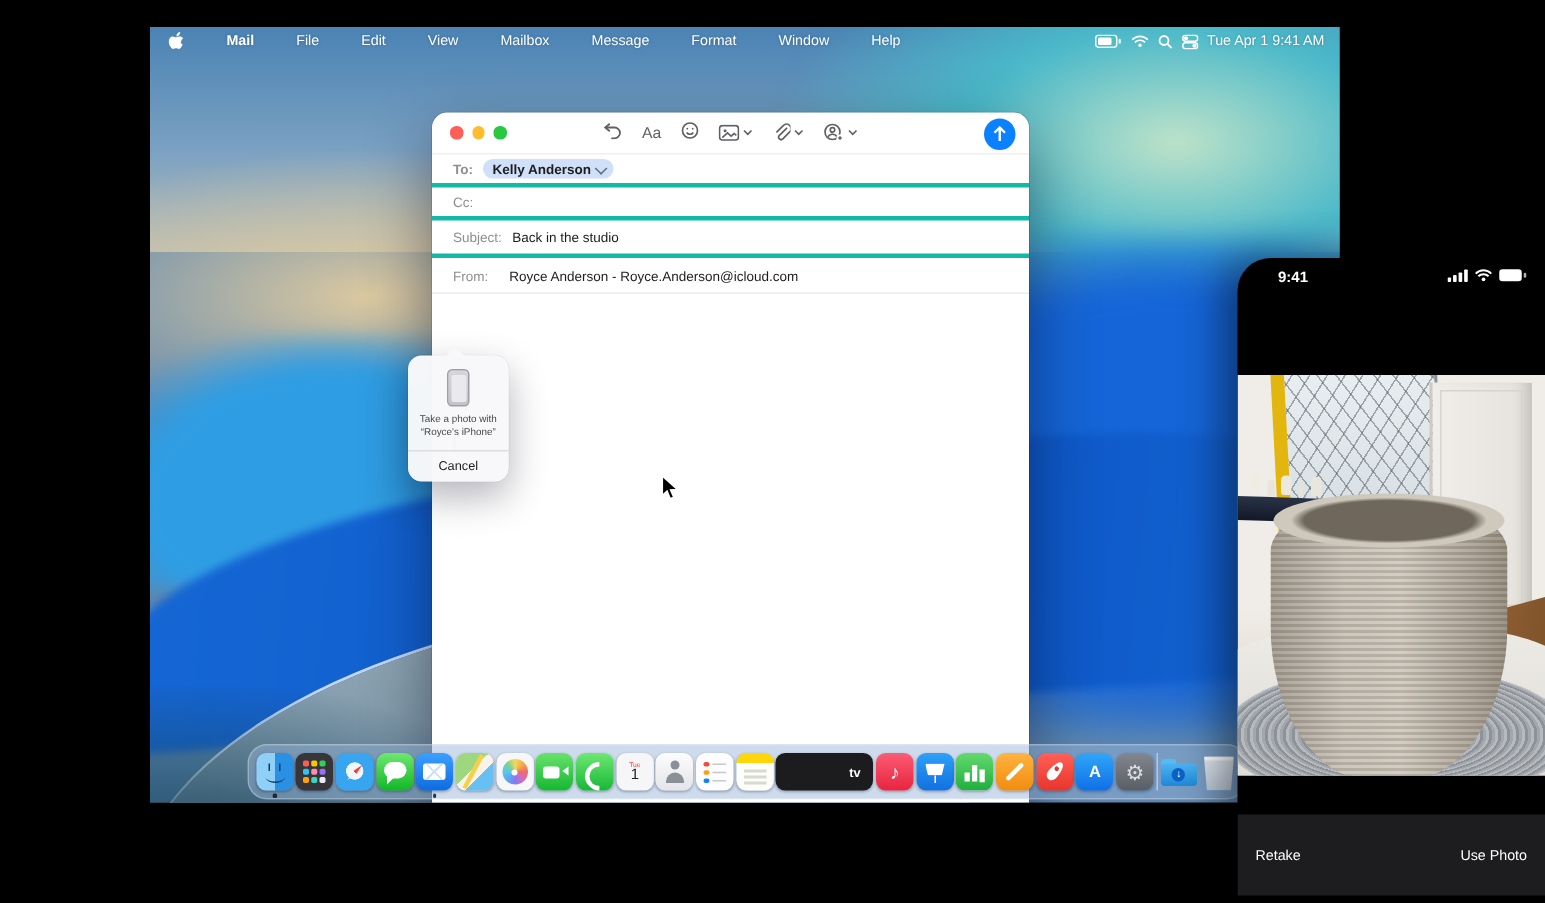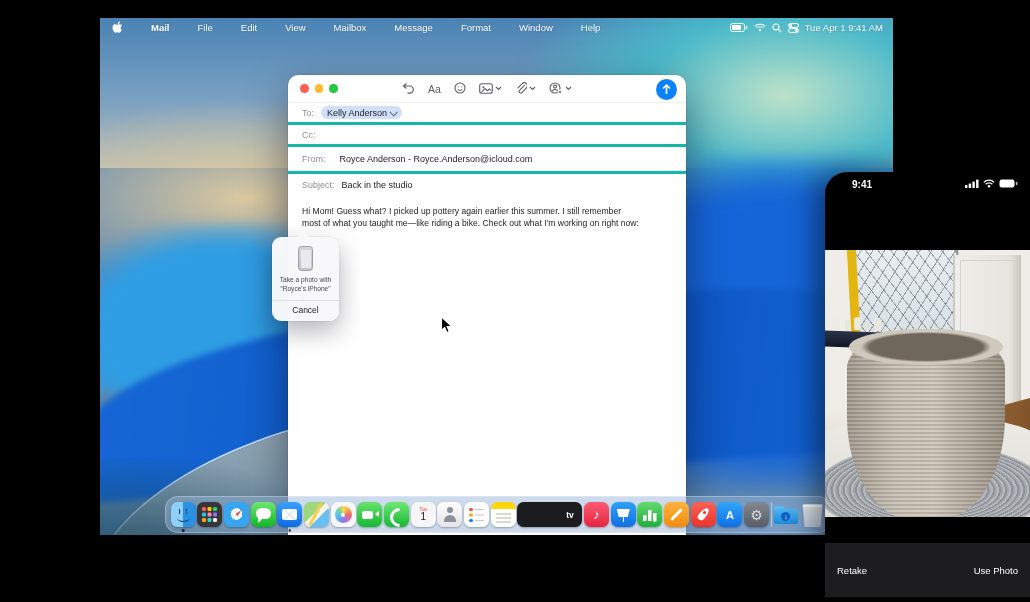--- a/index.html
+++ b/index.html
@@ -33,21 +33,21 @@
   .titlebar{position:relative;height:27px;display:flex;align-items:center;}
   .lights{position:absolute;left:12px;top:9px;display:flex;gap:6px;}
   .light{width:8.5px;height:8.5px;border-radius:50%;}
   .l-red{background:#ff5f57;} .l-yel{background:#febc2e;} .l-grn{background:#28c840;}
   .ctools{margin:0 auto;display:flex;align-items:center;gap:13px;color:#5f5f64;}
   .ctools .grp{display:flex;align-items:center;gap:2px;}
   .fmt-aa{font-size:10.5px;color:#5f5f64;}
   .sendbtn{position:absolute;right:9px;top:3.5px;width:21px;height:21px;border-radius:50%;background:#0a82ff;
            display:flex;align-items:center;justify-content:center;}
   .hdr-row{display:flex;align-items:center;height:19px;padding:0 14px;border-top:3px solid #14b8a6;font-size:9px;}
-  .hdr-row.first{border-top:1px solid #f0f0f0;}
+  .hdr-row.first{border-top:1px solid #f0f0f0;font-weight:bold;}
   .hlabel{color:#8e8e93;min-width:0;margin-right:7px;}
   .hvalue{color:#1d1d1f;}
   .row-subject{height:22px;}
   .row-from{height:23px;border-bottom:1px solid #ececec;}
   .row-from .hlabel{margin-right:14px;}
   .to-pill{display:inline-flex;align-items:center;gap:3px;background:#cfe0f8;border-radius:7px;
            padding:1.5px 6px 1.5px 6px;color:#1d1d1f;font-size:9px;}
   .chev{width:5px;height:5px;border-right:1px solid #5a6b85;border-bottom:1px solid #5a6b85;transform:rotate(45deg) translateY(-1px);}
   .mbody{padding:9px 14px 0 14px;font-size:8.6px;line-height:1.4;color:#1d1d1f;width:368px;box-sizing:border-box;}
   .tcursor{position:absolute;left:14px;top:216px;width:1.5px;height:11px;background:#0a6cff;}
@@ -307,30 +307,29 @@
     <div class="hdr-row first">
       <span class="hlabel">To:</span>
       <span class="to-pill">
         <span>Kelly Anderson</span>
         <span class="chev"></span>
       </span>
     </div>
     <div class="hdr-row">
       <span class="hlabel">Cc:</span>
     </div>
+    <div class="hdr-row row-subject">
+      <span class="hlabel">Subject:</span>
+      <span class="hvalue">Back in the studio</span>
+    </div>
     <div class="hdr-row row-from">
       <span class="hlabel">From:</span>
       <span class="hvalue">Royce Anderson - Royce.Anderson@icloud.com</span>
     </div>
-    <div class="hdr-row row-subject">
-      <span class="hlabel">Subject:</span>
-      <span class="hvalue">Back in the studio</span>
-    </div>
-
-    <div class="mbody">Hi Mom! Guess what? I picked up pottery again earlier this summer. I still remember most of what you taught me—like riding a bike. Check out what I'm working on right now:</div>
+
     <div class="tcursor"></div>
   </div>
 
   <div class="popover">
     <div class="pop-phone"></div>
     <div class="pop-text">
       <div>Take a photo with</div>
       <div>“Royce's iPhone”</div>
     </div>
     <div class="pop-div"></div>

